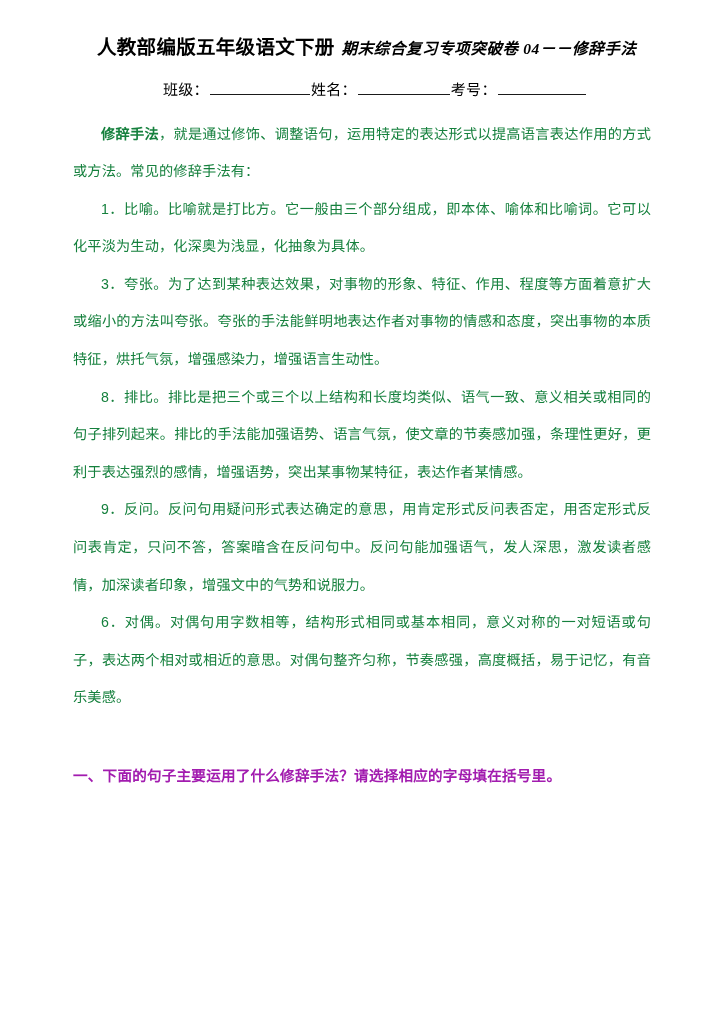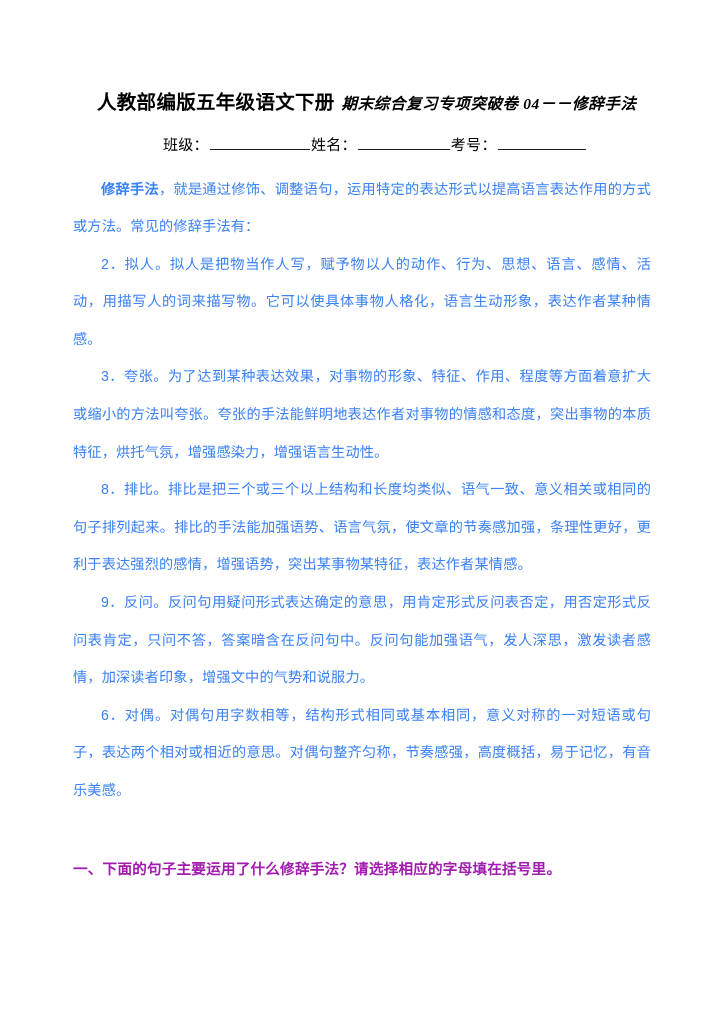--- a/index.html
+++ b/index.html
@@ -24,21 +24,21 @@
   }
   .content {
     position: absolute;
     left: 73px;
     top: 0;
     width: 578px;
   }
 
   
   .title-row {
-    margin-top: 93px;
+    margin-top: 38px;
     text-align: left;
     white-space: nowrap;
     line-height: 1.0;
     padding-left: 24px;
   }
   .title-main {
     font-family: "Liberation Sans", "DejaVu Sans", sans-serif;
     font-weight: bold;
     font-size: 19.5px;
     letter-spacing: 0.3px;
@@ -90,21 +90,21 @@
   .body-block { margin-top: 17px; }
   p.para {
     margin: 0;
     font-family: "Liberation Sans", "DejaVu Sans", sans-serif;
     font-size: 14.2px;
     line-height: 37.6px;
     text-align: justify;
     text-justify: inter-ideograph;
     text-indent: 28px;
     letter-spacing: 0.15px;
-    color: #3b82f6;
+    color: #15803d;
   }
   p.para + p.para { margin-top: 0; }
   .kw { font-weight: bold; }
 
   
   .section-heading {
     margin-top: 49px;
     font-family: "Liberation Sans", "DejaVu Sans", sans-serif;
     font-weight: bold;
     font-size: 14.6px;
@@ -126,22 +126,22 @@
 
 
     <div class="info-row">
       <span class="info-label">班级：</span><span class="blank blank-1"></span><span class="info-label">姓名：</span><span class="blank blank-2"></span><span class="info-label">考号：</span><span class="blank blank-3"></span>
     </div>
 
     <div class="body-block">
 
       <p class="para"><span class="kw">修辞手法</span><span>，就是通过修饰、调整语句，运用特定的表达形式以提高语言表达作用的方式或方法。常见的修辞手法有：</span></p>
 
+      <p class="para">1．比喻。比喻就是打比方。它一般由三个部分组成，即本体、喻体和比喻词。它可以化平淡为生动，化深奥为浅显，化抽象为具体。</p>
 
-      <p class="para">2．拟人。拟人是把物当作人写，赋予物以人的动作、行为、思想、语言、感情、活动，用描写人的词来描写物。它可以使具体事物人格化，语言生动形象，表达作者某种情感。</p>
 
       <p class="para">3．夸张。为了达到某种表达效果，对事物的形象、特征、作用、程度等方面着意扩大或缩小的方法叫夸张。夸张的手法能鲜明地表达作者对事物的情感和态度，突出事物的本质特征，烘托气氛，增强感染力，增强语言生动性。</p>
 
       <p class="para">8．排比。排比是把三个或三个以上结构和长度均类似、语气一致、意义相关或相同的句子排列起来。排比的手法能加强语势、语言气氛，使文章的节奏感加强，条理性更好，更利于表达强烈的感情，增强语势，突出某事物某特征，表达作者某情感。</p>
 
       <p class="para">9．反问。反问句用疑问形式表达确定的意思，用肯定形式反问表否定，用否定形式反问表肯定，只问不答，答案暗含在反问句中。反问句能加强语气，发人深思，激发读者感情，加深读者印象，增强文中的气势和说服力。</p>
 
       <p class="para">6．对偶。对偶句用字数相等，结构形式相同或基本相同，意义对称的一对短语或句子，表达两个相对或相近的意思。对偶句整齐匀称，节奏感强，高度概括，易于记忆，有音乐美感。</p>
 
     </div>

